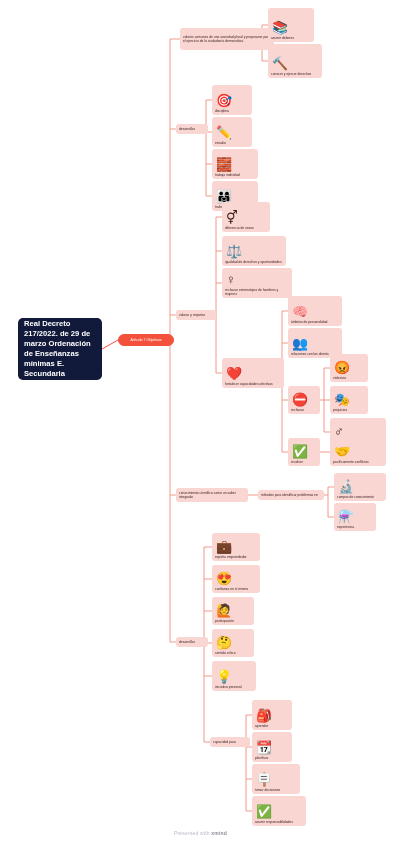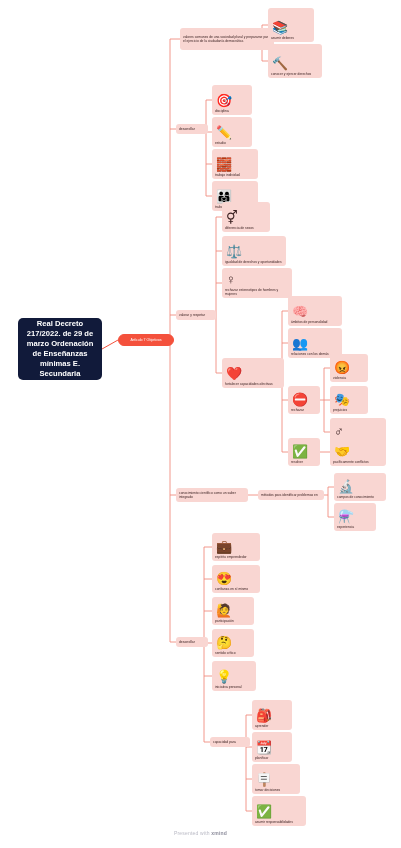--- a/index.html
+++ b/index.html
@@ -21,21 +21,21 @@
   .node .lbl{
     font-size:3.3px;line-height:4.2px;padding:1px 3px 2px 3px;
     letter-spacing:.02px;word-wrap:break-word;
   }
   .node.textonly{justify-content:center;}
   .node.textonly .lbl{padding:2px 3px;}
 
   .root{
     position:absolute;background:#111a3a;border-radius:5px;
     color:#ffffff;display:flex;align-items:center;justify-content:center;
-    text-align:center;font-size:7.6px;line-height:10px;padding:4px 6px;
+    text-align:left;font-size:7.6px;line-height:10px;padding:4px 6px;
     box-sizing:border-box;font-weight:bold;
   }
   .topic{
     position:absolute;background:#f4513c;border:1px solid #f4513c;
     border-radius:8px;color:#ffffff;display:flex;align-items:center;
     justify-content:center;font-size:3.6px;padding:2px 5px;box-sizing:border-box;
     white-space:nowrap;
   }
   .footer{
     position:absolute;left:0;right:0;bottom:12px;text-align:center;

